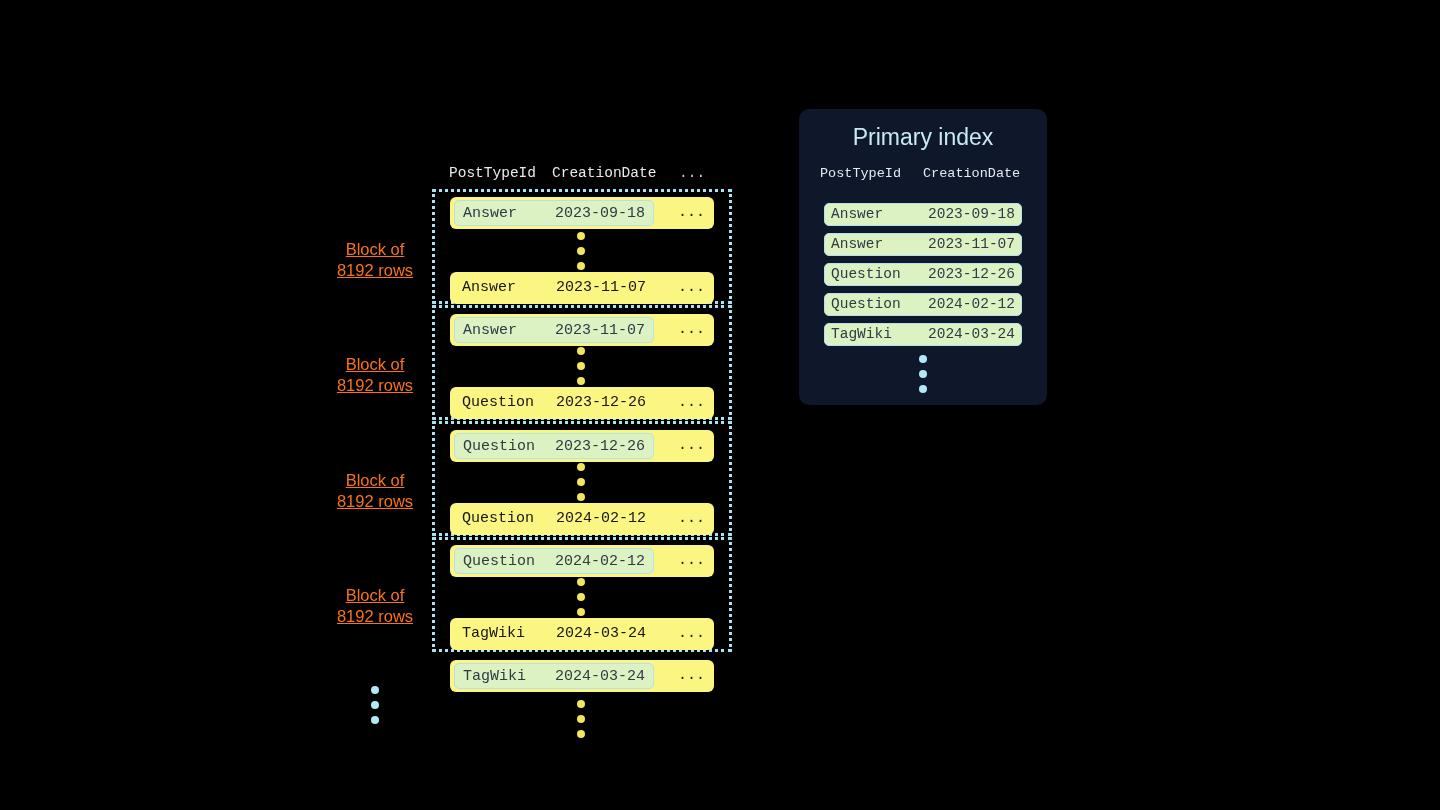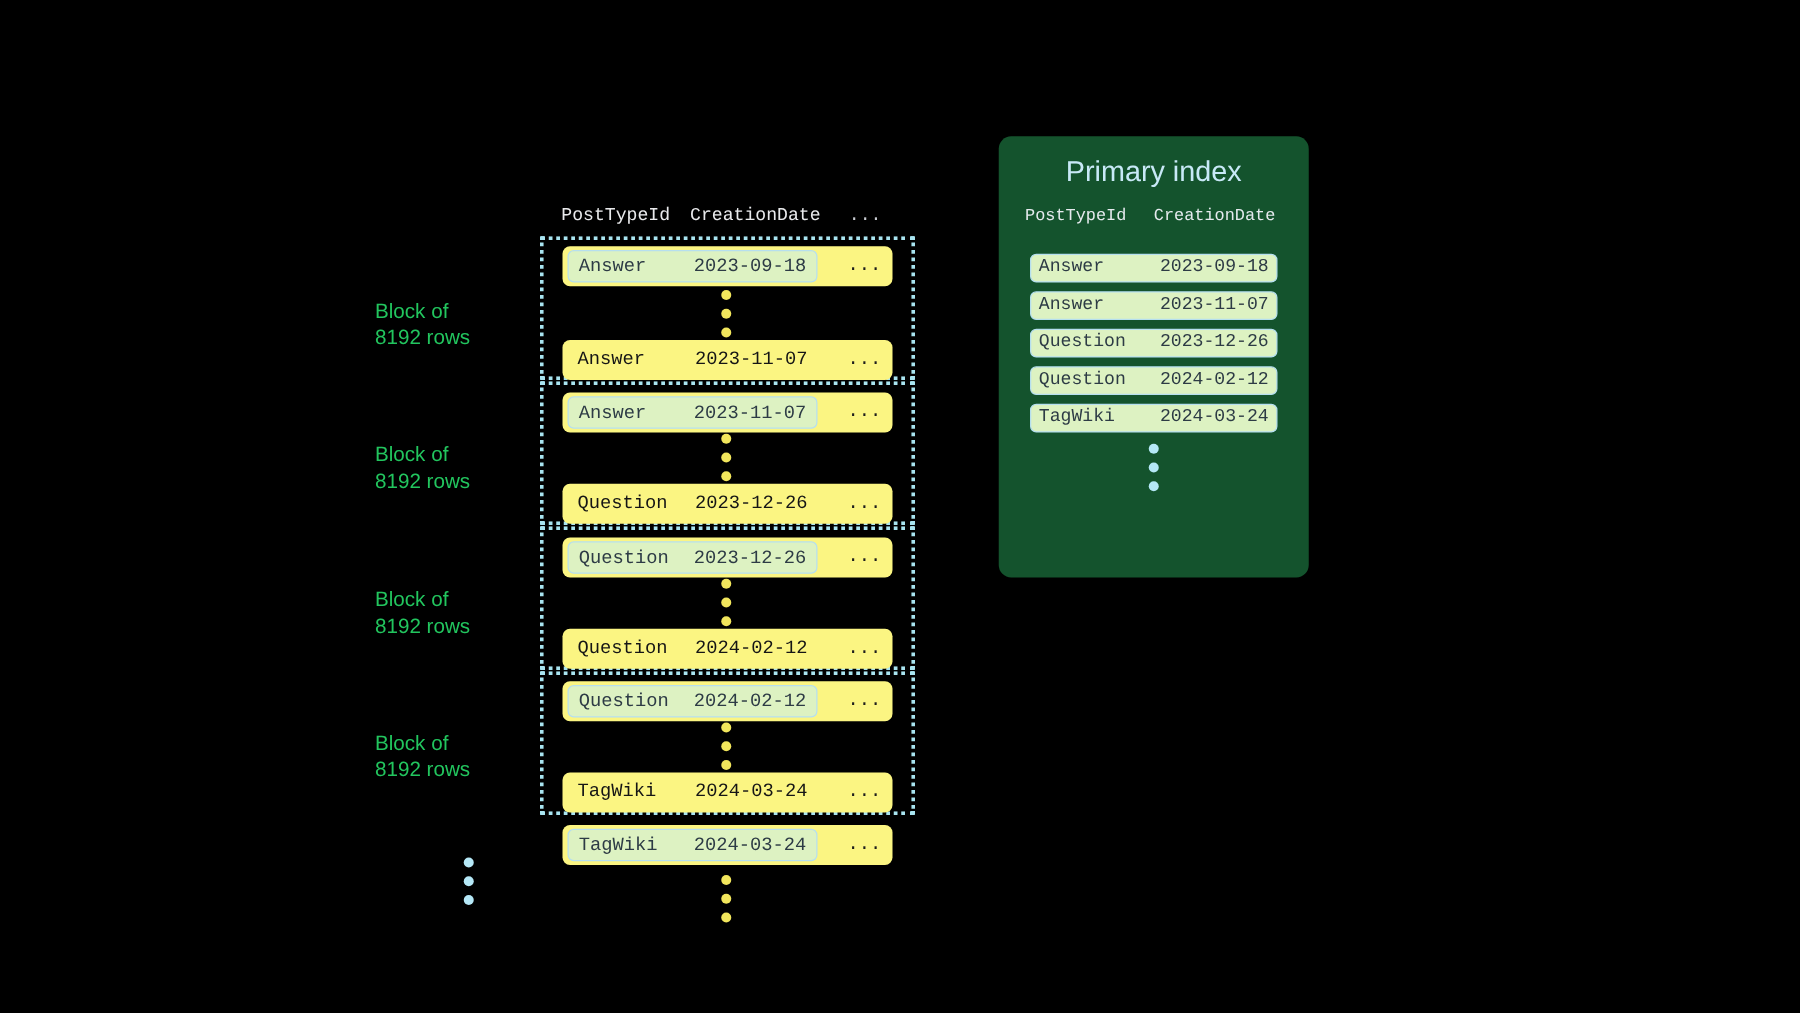--- a/index.html
+++ b/index.html
@@ -55,24 +55,26 @@
     border: 3px dotted #a8e4f0;
     border-radius: 1px;
     left: 432px;
     width: 300px;
     box-sizing: border-box;
   }
 
   .block-label {
     position: absolute;
     width: 150px;
-    color: #22c55e;
+    text-align: center;
+    color: #f97316;
     font-size: 16.5px;
     line-height: 21px;
     font-family: "Liberation Sans", sans-serif;
+    text-decoration: underline;
   }
 
   .row {
     position: absolute;
     left: 450px;
     width: 264px;
     height: 32px;
     background: #fbf582;
     border-radius: 6px;
     box-sizing: border-box;
@@ -128,22 +130,22 @@
   }
   .vdots.yellow i { background: #f2e65c; }
   .vdots.blue i { background: #b5e8f7; }
 
   
   #primary-index-panel {
     position: absolute;
     left: 799px;
     top: 109px;
     width: 248px;
-    height: 353px;
-    background: #14532d;
+    height: 296px;
+    background: #0f172a;
     border-radius: 10px;
   }
   #primary-index-title {
     position: absolute;
     left: 0;
     top: 15px;
     width: 248px;
     text-align: center;
     color: #c8e9f7;
     font-size: 23px;

